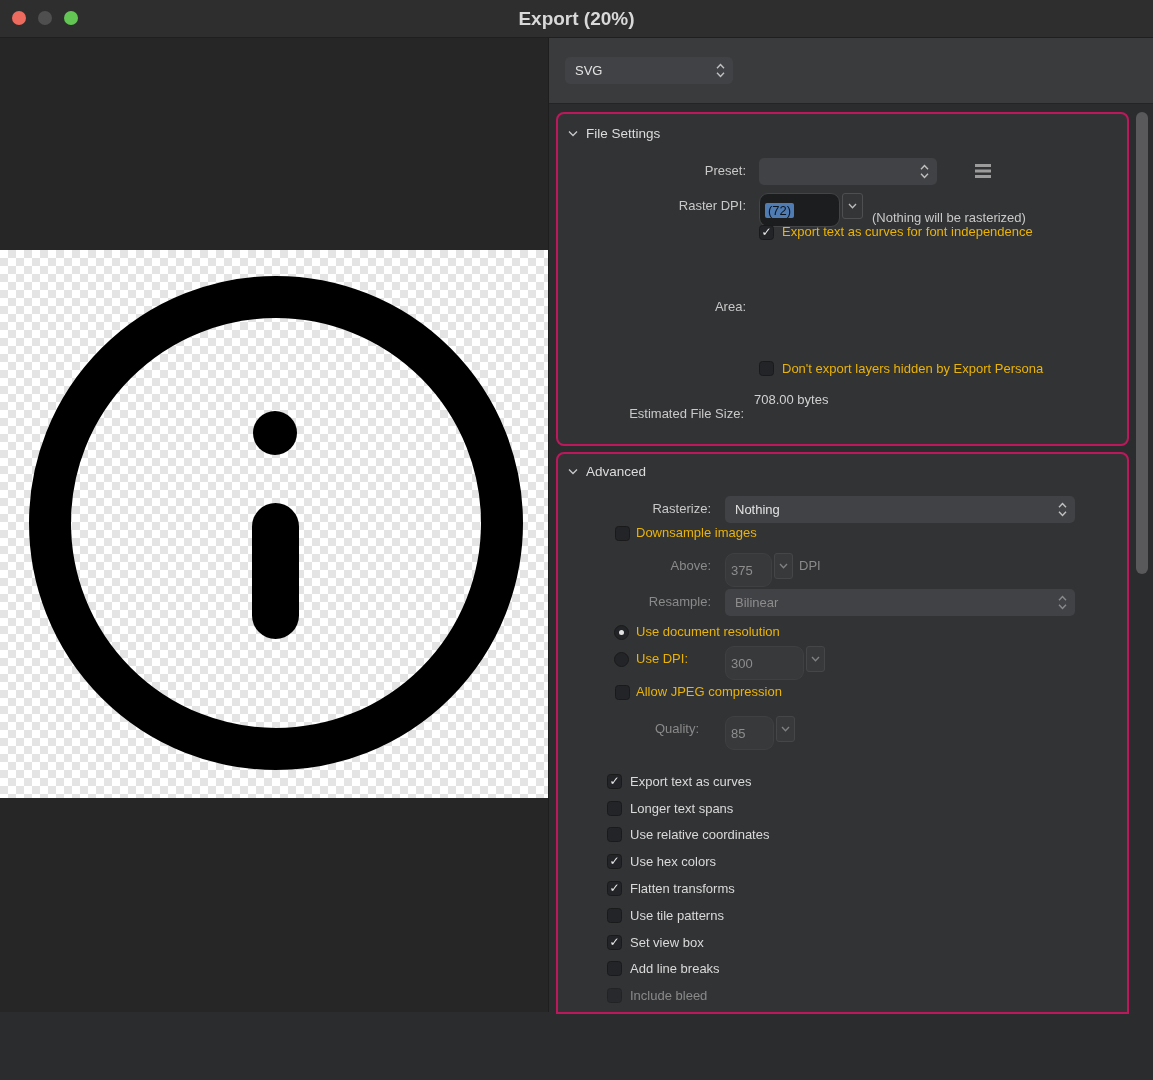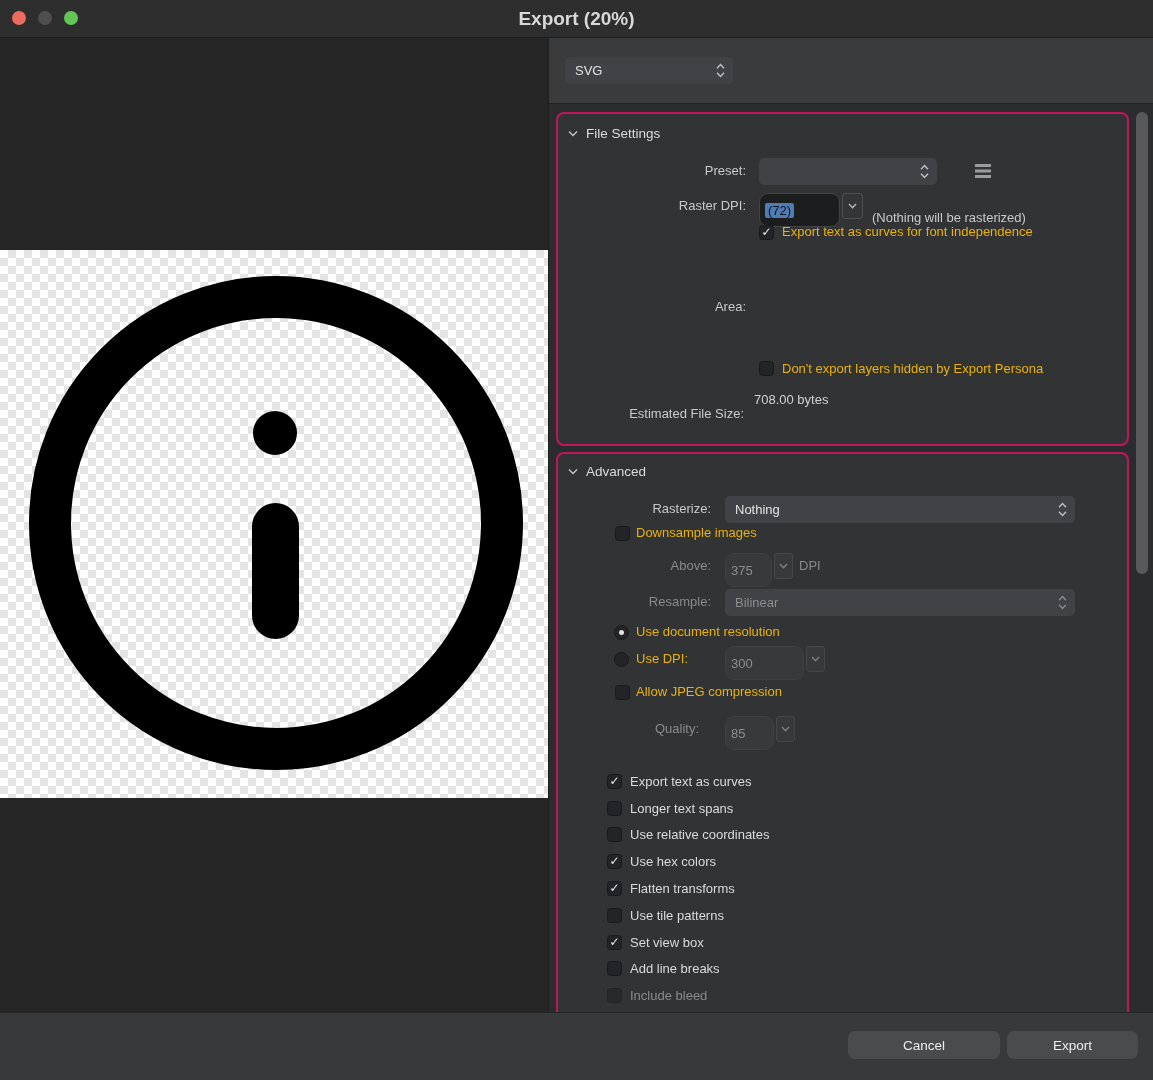--- a/index.html
+++ b/index.html
@@ -255,18 +255,14 @@
           <div class="opt-row disabled">
             <span class="checkbox"></span>
             <span class="opt-label">Include bleed</span>
           </div>
         </div>
     </div>
 
     <div class="scroll-thumb" style="left:587px;top:74px"></div>
   </div>
 
-  <div class="footer">
-    <div class="btn" style="left:848px;width:152px;">Cancel</div>
-    <div class="btn" style="left:1007px;width:131px;">Export</div>
-  </div>
 
 </div>
 
 </body></html>

